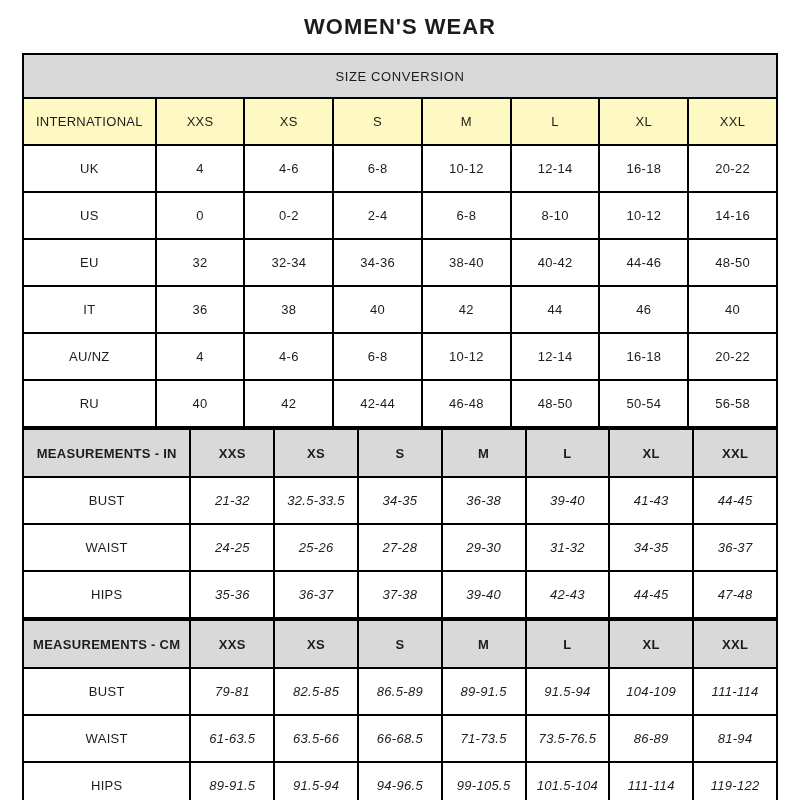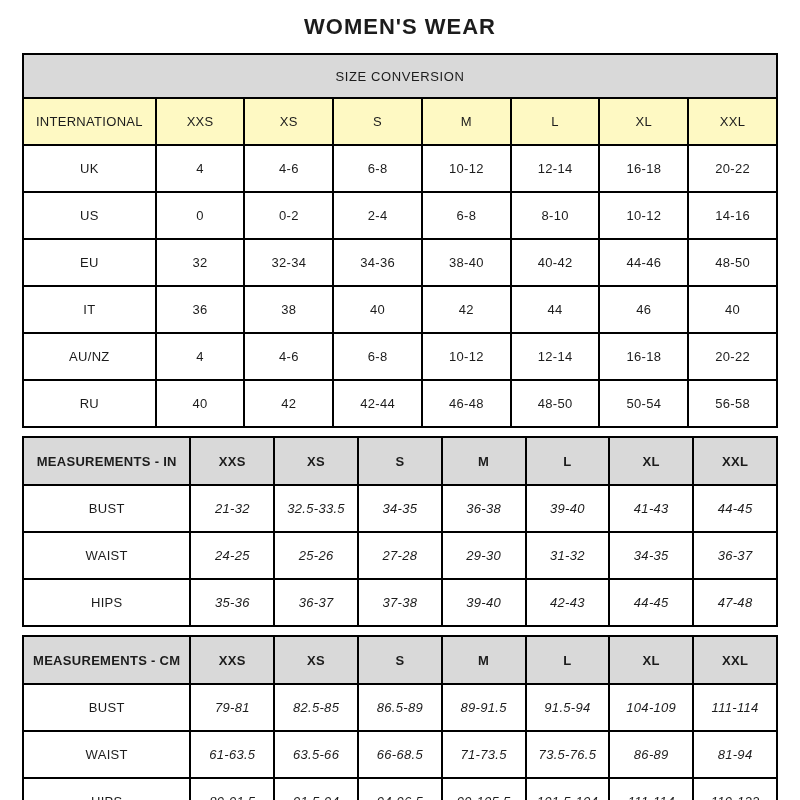--- a/index.html
+++ b/index.html
@@ -50,21 +50,21 @@
     font-size: 13px;
     font-weight: 500;
   }
   .t1 .plain-head th {
     background: #fef9c3;
     font-weight: 500;
   }
   .c1a { width: 17.6%; }
   .cN  { width: 11.77%; }
   
-  .t2, .t3 { margin-top: 8px; }
+  .t2, .t3 { margin-top: 0; }
   .t2 .gray-head th, .t3 .gray-head th {
     height: 46px;
     background: #d9d9d9;
     font-size: 13px;
     font-weight: 700;
   }
   .t2 td, .t3 td { height: 45px; }
   .t2 td.row-label, .t3 td.row-label {
     font-size: 13px;
     font-weight: 500;

